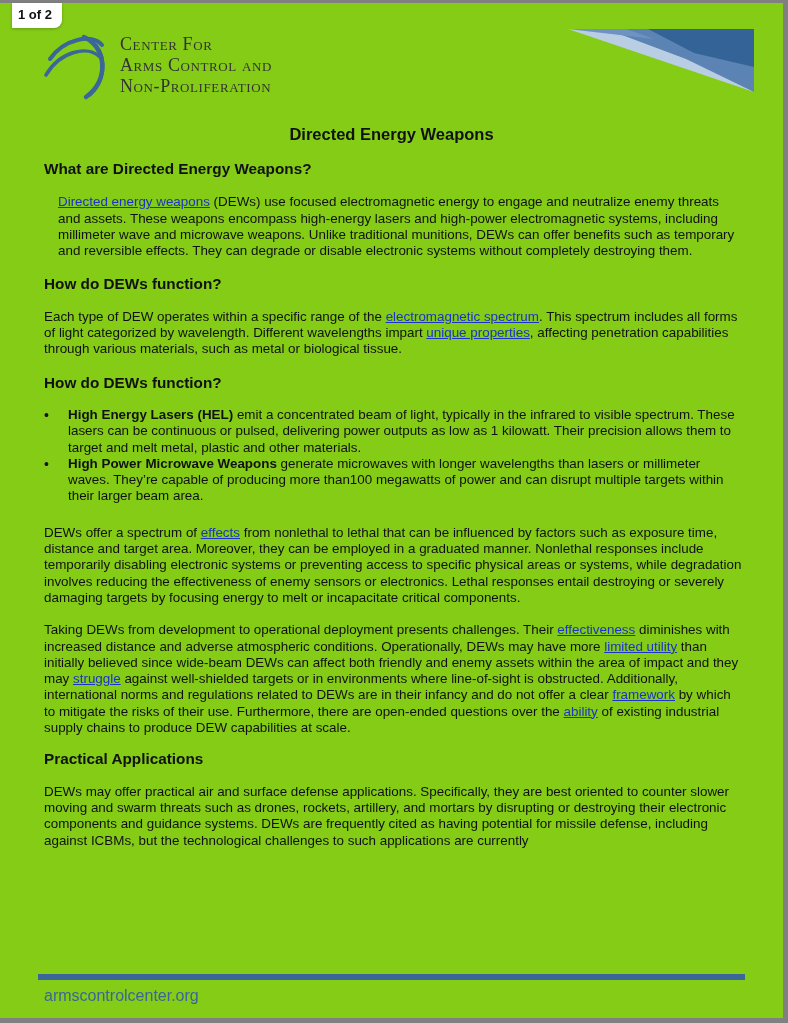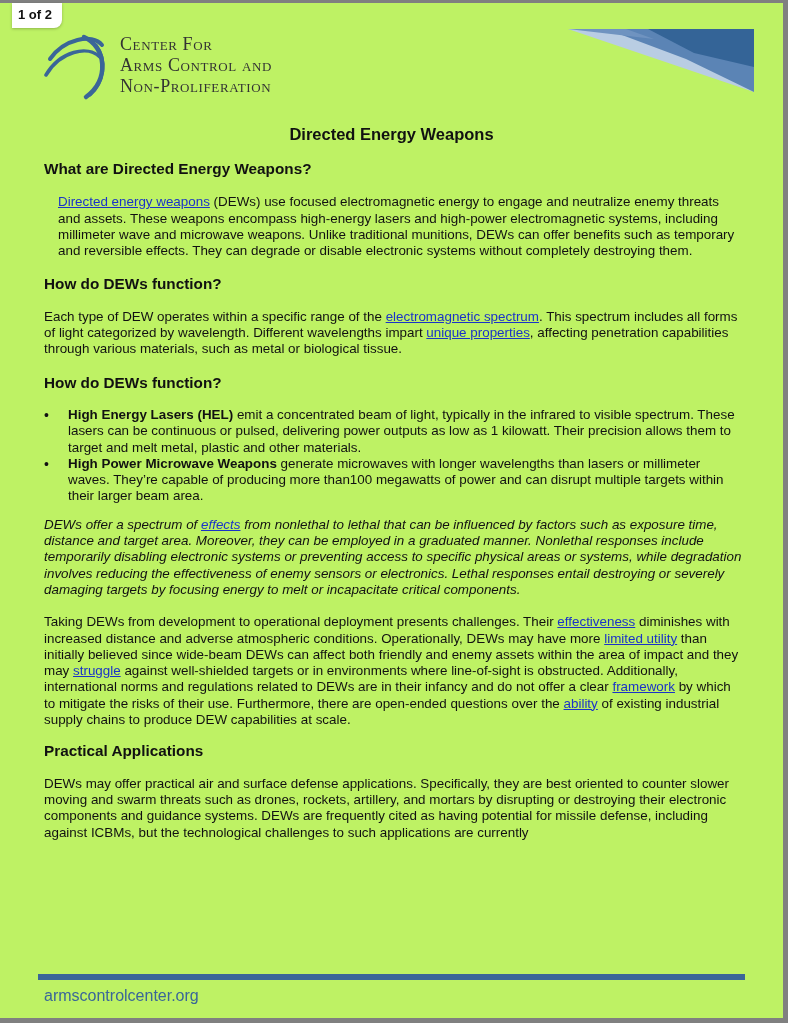--- a/index.html
+++ b/index.html
@@ -3,21 +3,21 @@
 <meta charset="utf-8">
 <style>
   html, body { margin:0; padding:0; }
   body {
     width:788px; height:1023px; position:relative; overflow:hidden;
     background:#808080;
     font-family:"Liberation Sans", sans-serif;
   }
   .page {
     position:absolute; left:0; top:3px; width:783px; height:1015px;
-    background:#bef264;
+    background:#84cc16;
   }
   .page-badge {
     position:absolute; left:12px; top:3px; z-index:5;
     background:#ffffff; color:#111; font-weight:bold; font-size:13px;
     padding:4px 10px 6px 6px; border-radius:0 0 8px 0;
     box-shadow:0 1px 3px rgba(0,0,0,0.25);
   }
   .logo { position:absolute; left:44px; top:28px; width:280px; height:70px; }
   .logo svg { position:absolute; left:0; top:0; }
   .logo-text {
@@ -39,21 +39,21 @@
   p { margin:0; }
   a { color:#1a33c8; text-decoration:underline; }
   .h-what { margin-top:2px; }
   .p-what { margin-top:17px;margin-left:14px; }
   .h-func1 { margin-top:17px; }
   .p-func1 { margin-top:16px; }
   .h-func2 { margin-top:17px; }
   ul { margin:16px 0 0 0; padding:0 0 0 24px; list-style:none; }
   li { position:relative; }
   li::before { content:"•"; position:absolute; left:-24px; top:0; font-size:14px; }
-  .p-spectrum { margin-top:12px;font-style:italic; }
+  .p-spectrum { margin-top:20px; }
   .h-dev { margin-top:16px; }
   .p-dev { margin-top:16px; }
   .h-prac { margin-top:15px; }
   .p-prac { margin-top:16px; }
   .footer-bar {
     position:absolute; left:38px; top:971px; width:707px; height:6px; background:#3a6698;
   }
   .footer-url {
     position:absolute; left:44px; top:984px; font-size:16px; color:#3a6698;
   }

